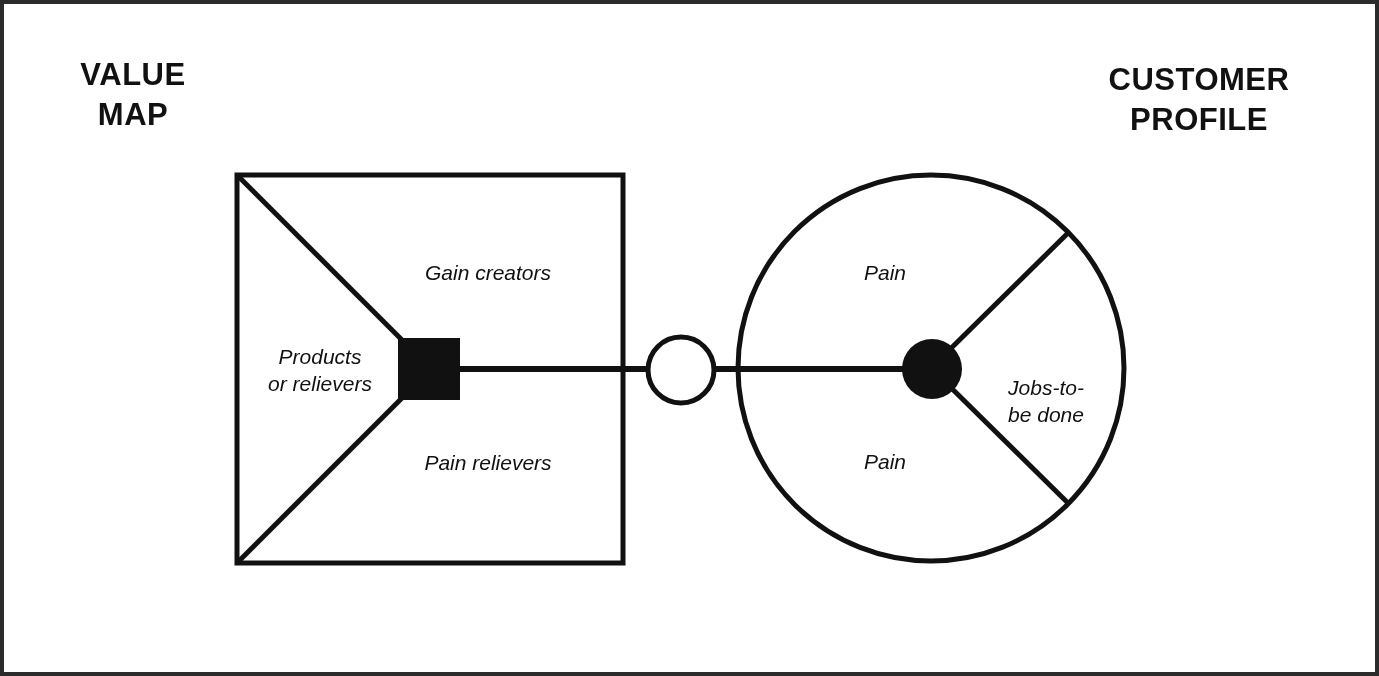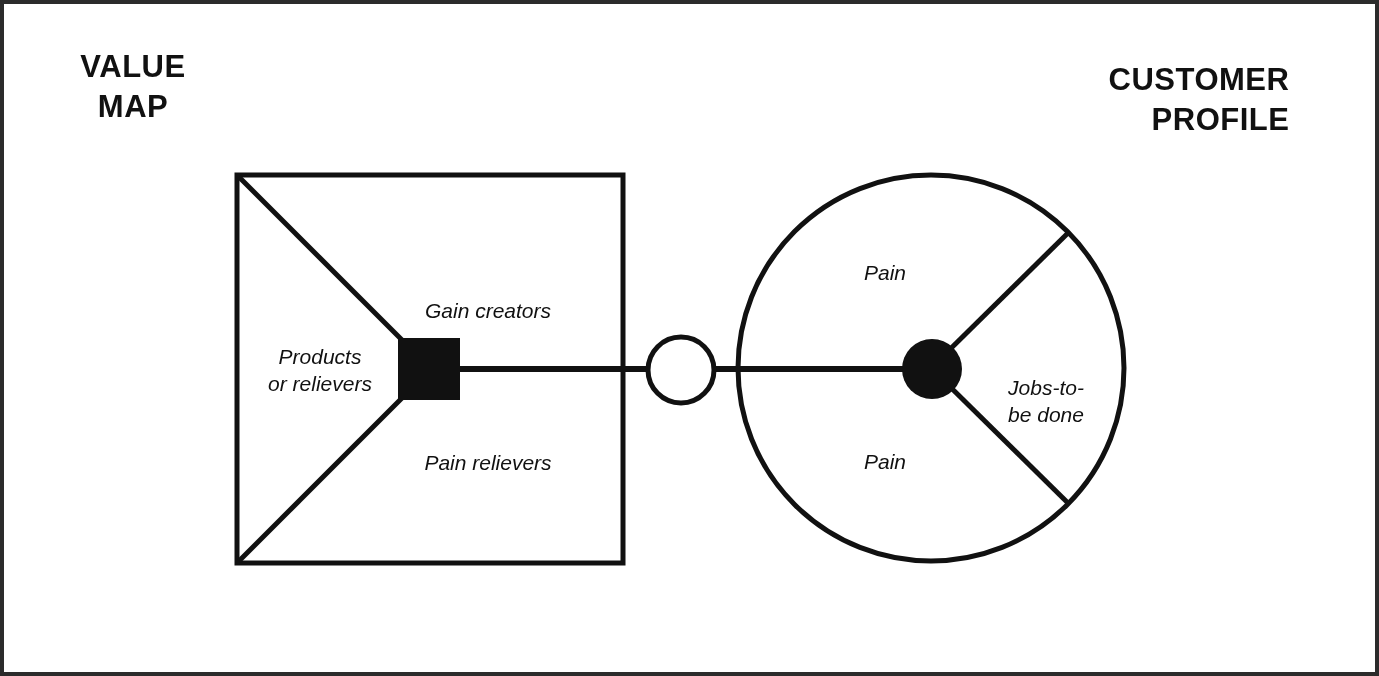--- a/index.html
+++ b/index.html
@@ -42,23 +42,23 @@
     position: absolute;
     transform: translate(-50%, -50%);
     text-align: center;
     white-space: pre-line;
     font-style: italic;
     font-size: 21px;
     line-height: 27px;
     font-weight: 400;
     color: #111111;
   }
-  .title-value-map        { left: 133px;  top: 87px;  }
-  .title-customer-profile { left: 1199px; top: 100px; text-align: right; }
-  .label-gain-creators    { left: 488px;  top: 272px; margin-top: 38px; }
+  .title-value-map        { left: 133px;  top: 95px;  }
+  .title-customer-profile { left: 1199px; top: 100px; }
+  .label-gain-creators    { left: 488px;  top: 272px; }
   .label-products         { left: 320px;  top: 370px; }
   .label-pain-relievers   { left: 488px;  top: 462px; font-style: italic; }
   .label-gains            { left: 885px;  top: 272px; }
   .label-jobs             { left: 1046px; top: 369px; margin-top: 32px; }
   .label-pains            { left: 885px;  top: 461px; }
 </style>
 </head>
 <body>
 
 <div class="frame"></div>

